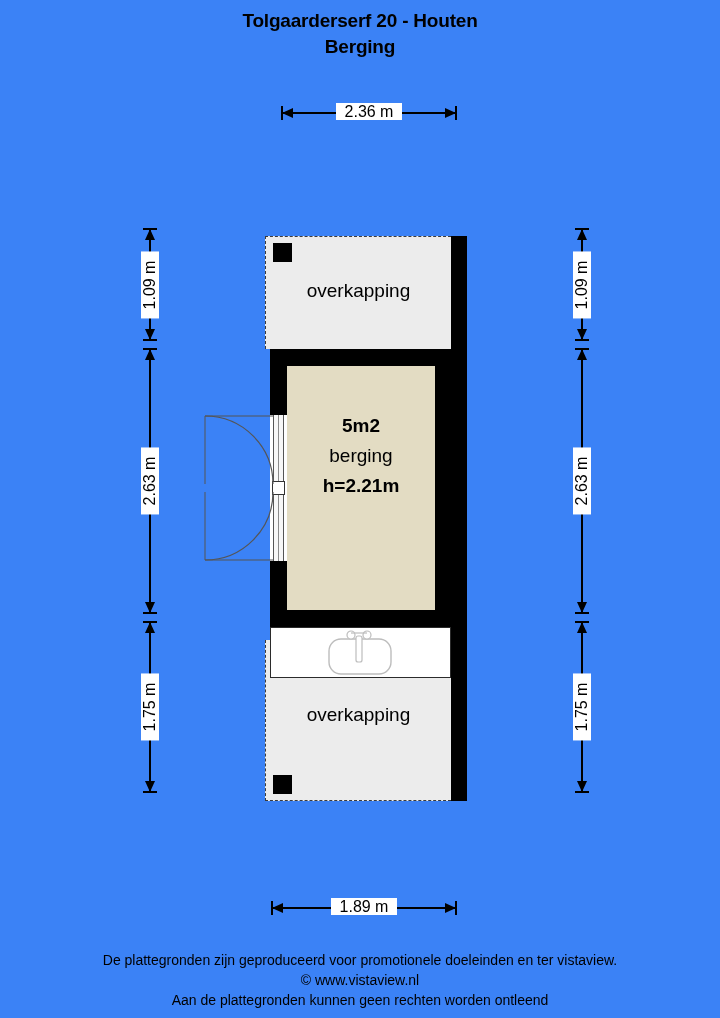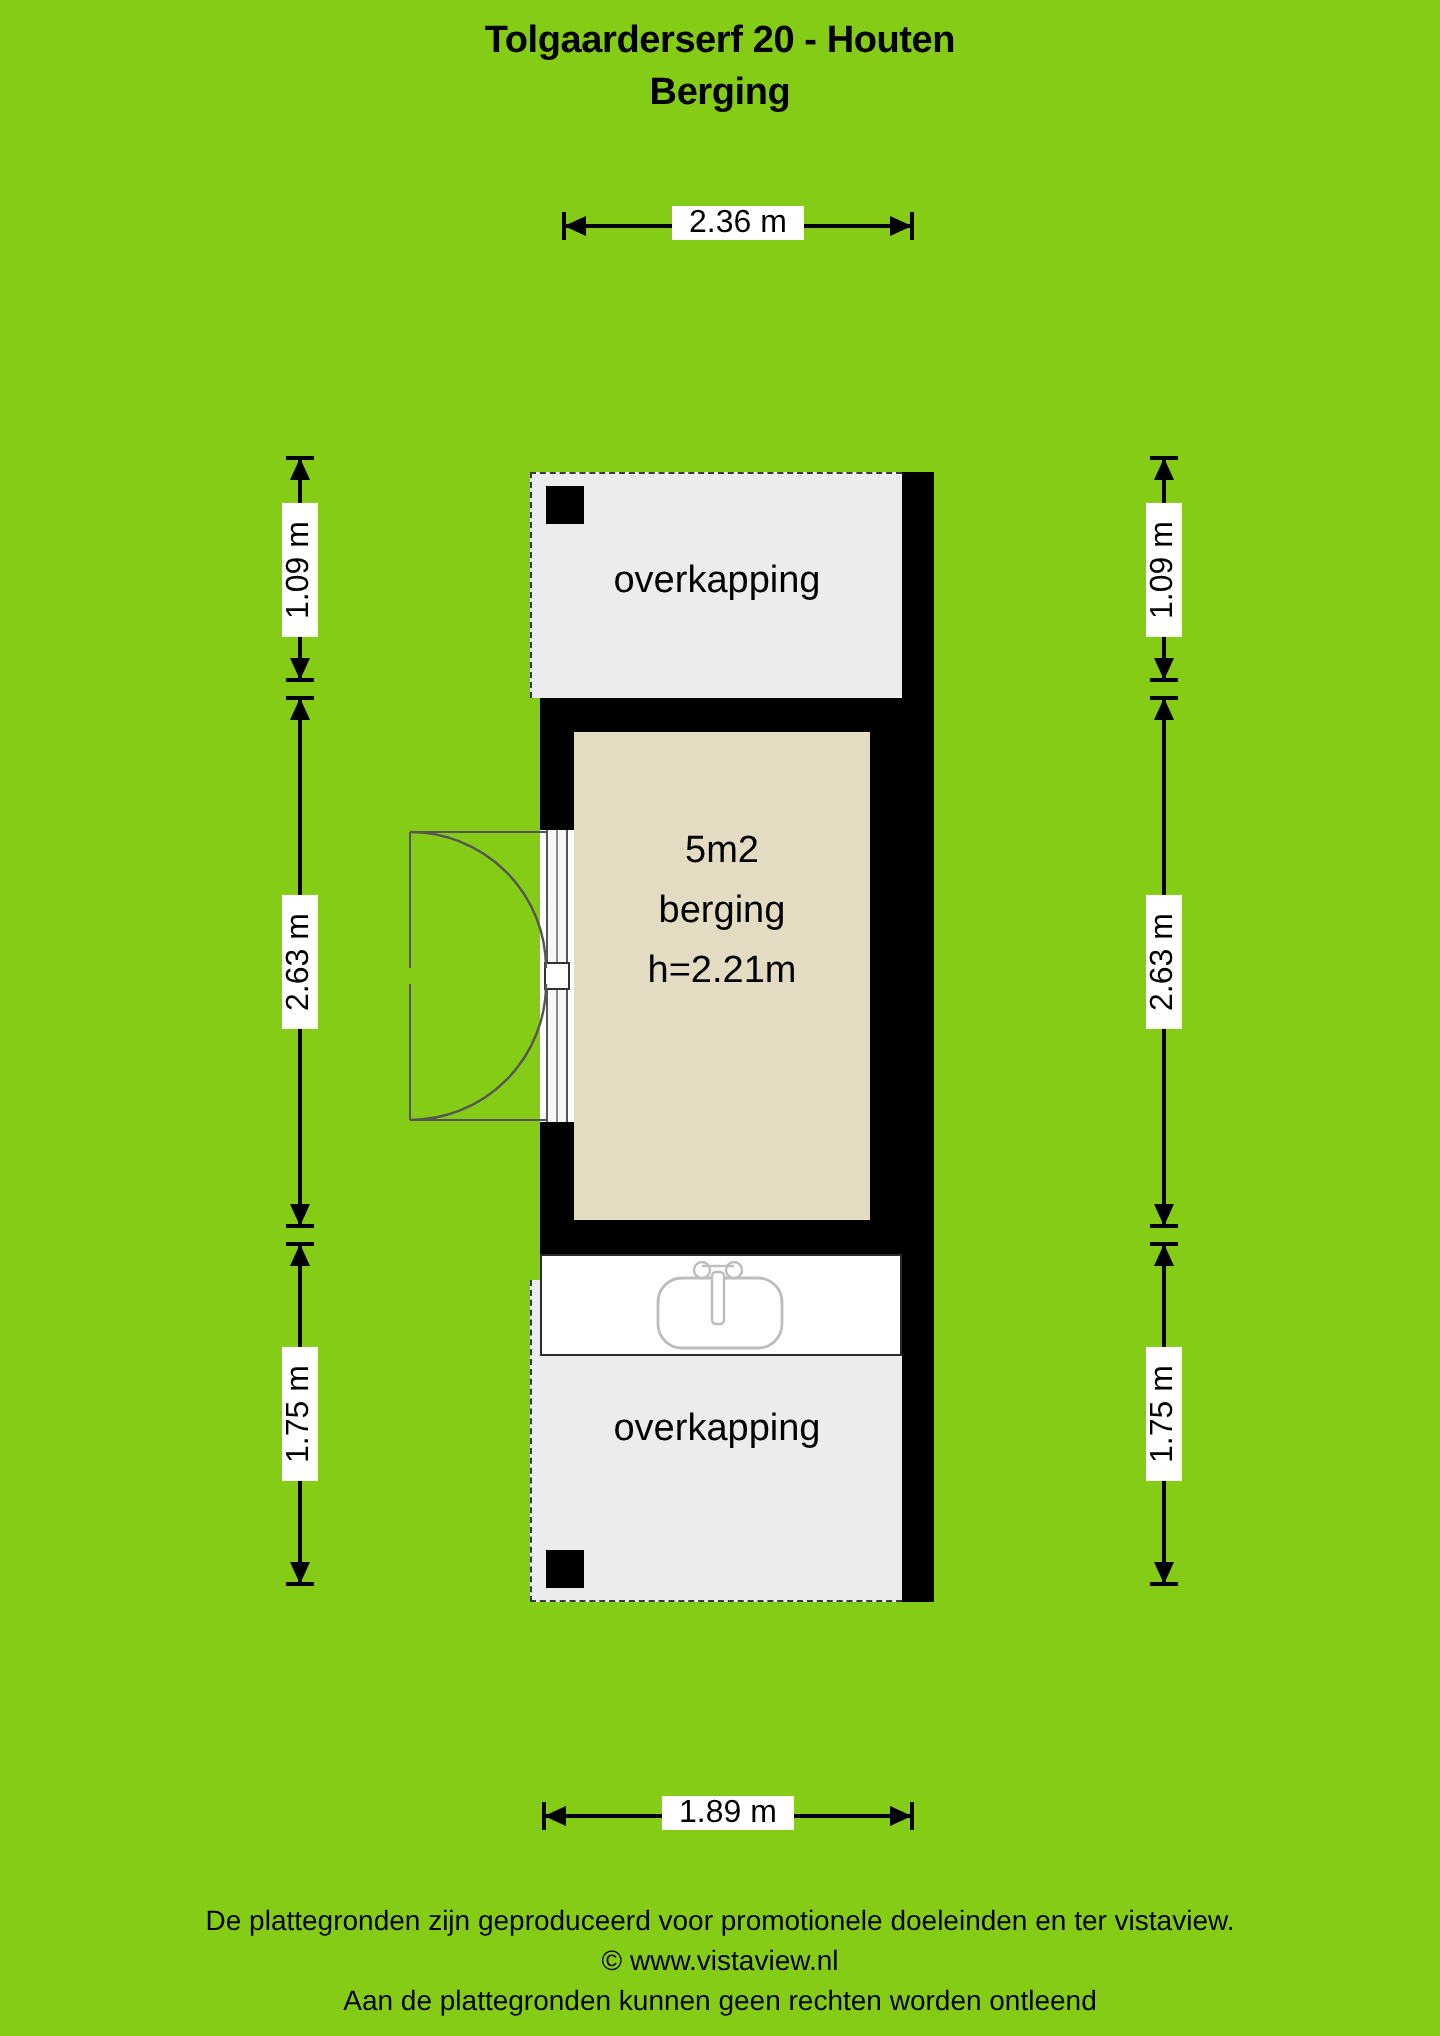--- a/index.html
+++ b/index.html
@@ -8,21 +8,21 @@
     width: 720px; height: 1018px;
     background: #ffffff;
     font-family: "Liberation Sans", sans-serif;
     color: #000000;
     overflow: hidden;
   }
   #page {
     position: relative;
     width: 720px;
     height: 1018px;
-    background: #84cc16;
+    background: #3b82f6;
   }
 
   
   .title-block {
     position: absolute;
     left: 0; top: 8px;
     width: 720px;
     text-align: center;
   }
   .title-line1 {
@@ -191,23 +191,23 @@
     background: #e3dcc3;
   }
   .room-label {
     position: absolute;
     left: 22px;
     top: 175px;
     width: 148px;
     text-align: center;
     line-height: 30px;
   }
-  .room-label .area { font-size: 19px; }
+  .room-label .area { font-size: 19px; font-weight: bold; }
   .room-label .name { font-size: 19px; }
-  .room-label .height { font-size: 19px; }
+  .room-label .height { font-size: 19px; font-weight: bold; }
 
   
   .door-opening {
     position: absolute;
     left: 5px;
     top: 179px;
     width: 17px;
     height: 146px;
     background: #ffffff;
   }

